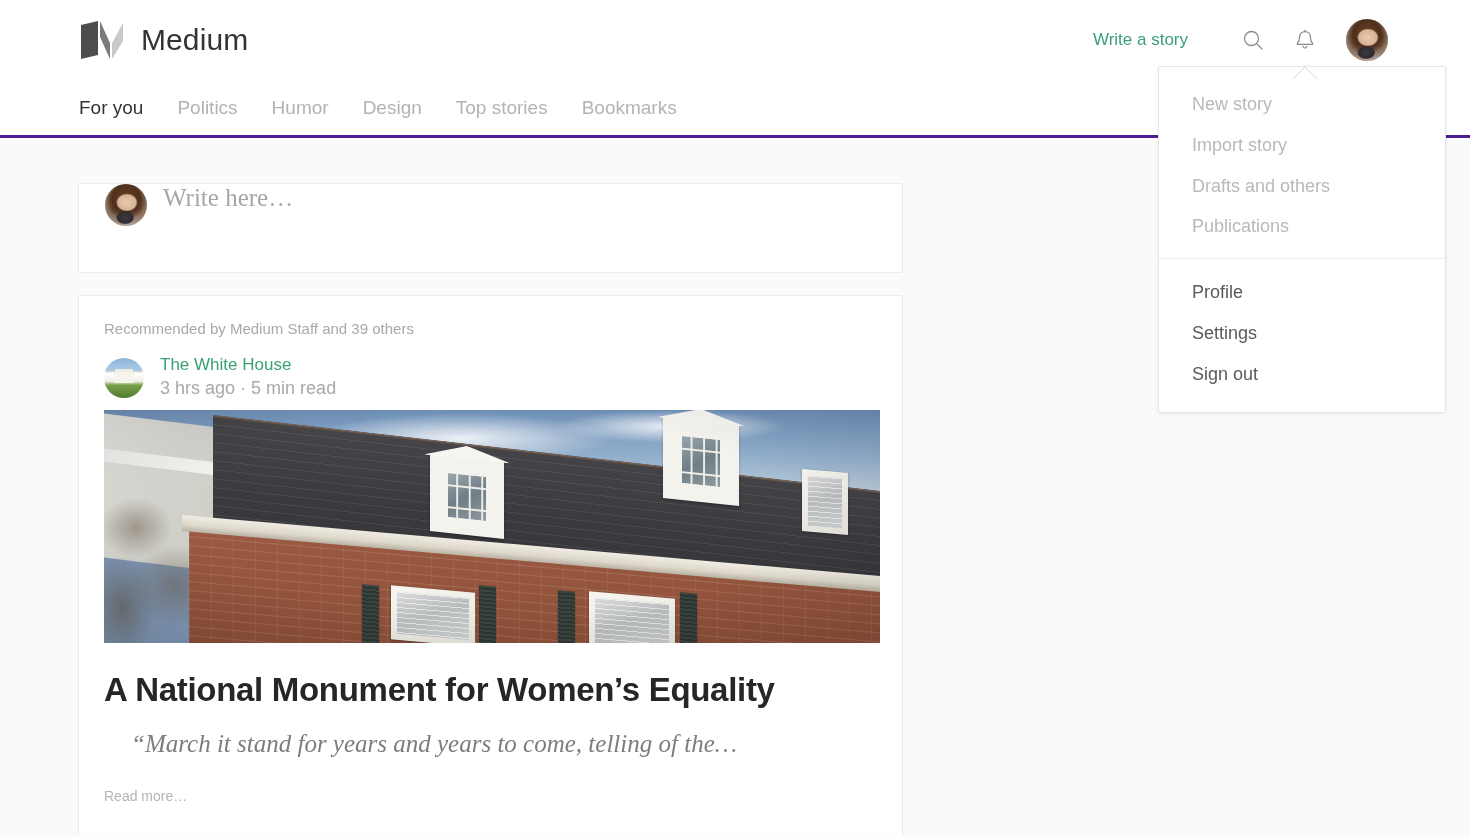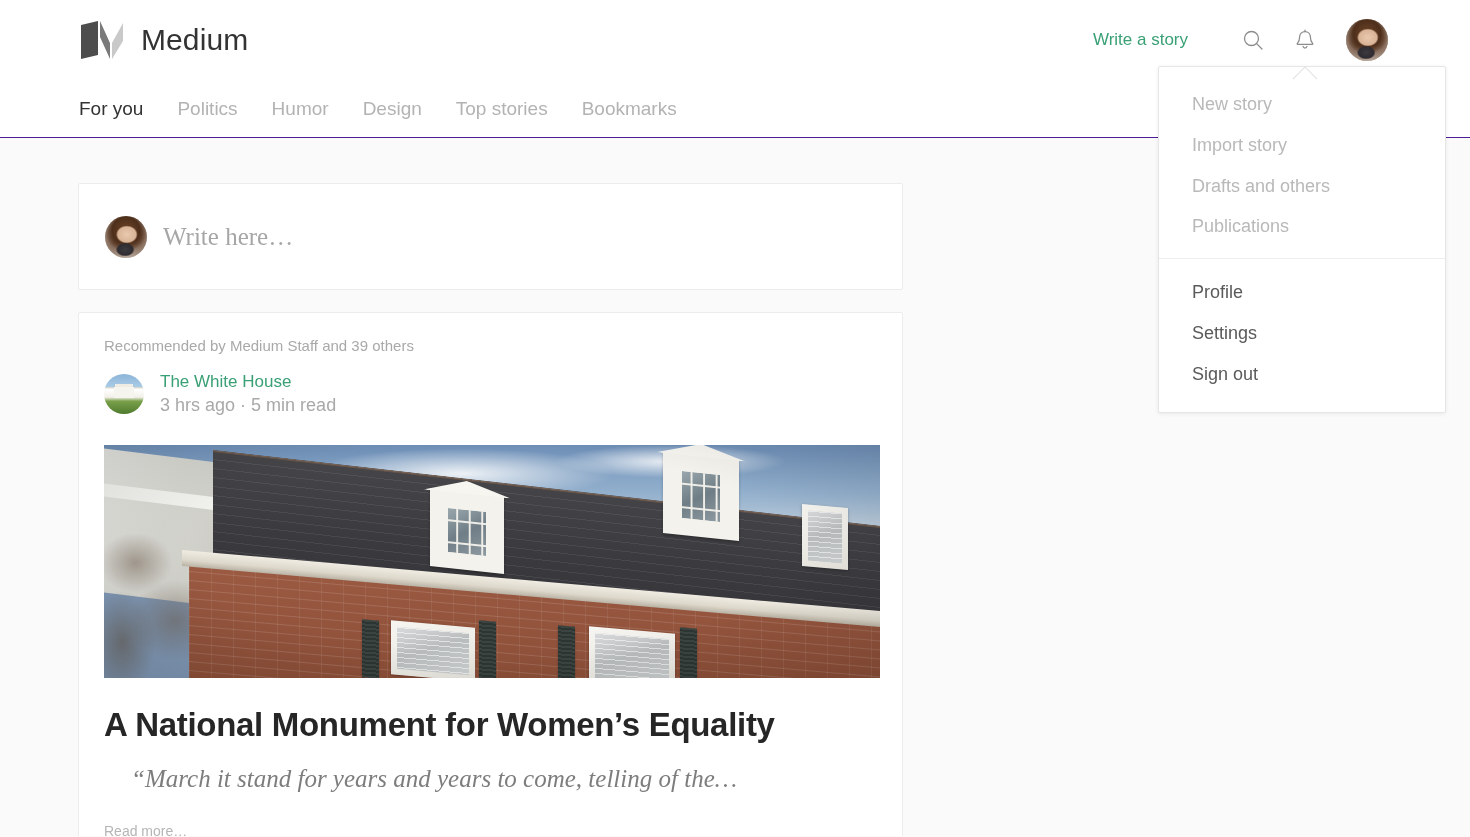--- a/index.html
+++ b/index.html
@@ -121,21 +121,21 @@
     background: #ffffff;
     border-left: 1px solid #e2e2e2;
     border-top: 1px solid #e2e2e2;
     transform: rotate(45deg);
   }
 
   
   .navbar {
     height: 58px;
     background: #ffffff;
-    border-bottom: 1px solid #4c1d95;
+    border-bottom: 3px solid #4c1d95;
     display: flex;
     align-items: center;
     position: relative;
     z-index: 20;
   }
   .nav-inner {
     margin-left: 79px;
     display: flex;
     align-items: baseline;
     gap: 0;
@@ -194,23 +194,22 @@
   }
 
   .card {
     background: #ffffff;
     border: 1px solid #ececec;
     border-radius: 2px;
   }
 
   
   .card-write {
-    height: 107px;
-    display: flex;
-    align-items: center;
+    height: 90px;
+    display: flex;
     padding-left: 26px;
     margin-bottom: 22px;
     cursor: text;
   }
   .write-avatar {
     width: 42px;
     height: 42px;
     border-radius: 50%;
     overflow: hidden;
     position: relative;
@@ -227,22 +226,22 @@
   .card-story { padding: 24px 25px 0 25px; }
 
   .recommended {
     font-size: 15px;
     color: #a9a9a9;
     margin-bottom: 18px;
   }
 
   .byline {
     display: flex;
-    align-items: center;
-    margin-bottom: 30px;
+    align-items: flex-end;
+    margin-bottom: 12px;
   }
   .pub-avatar {
     width: 40px;
     height: 40px;
     border-radius: 50%;
     overflow: hidden;
     position: relative;
     flex: 0 0 auto;
     margin-right: 16px;
   }

